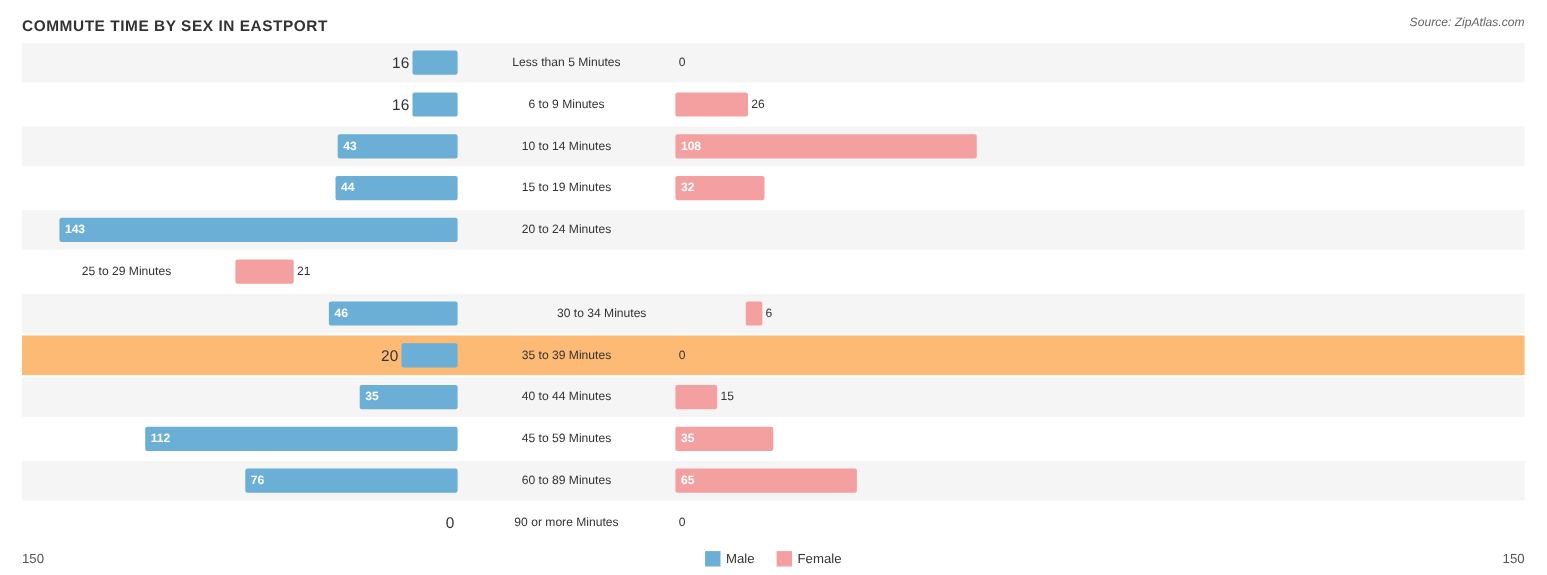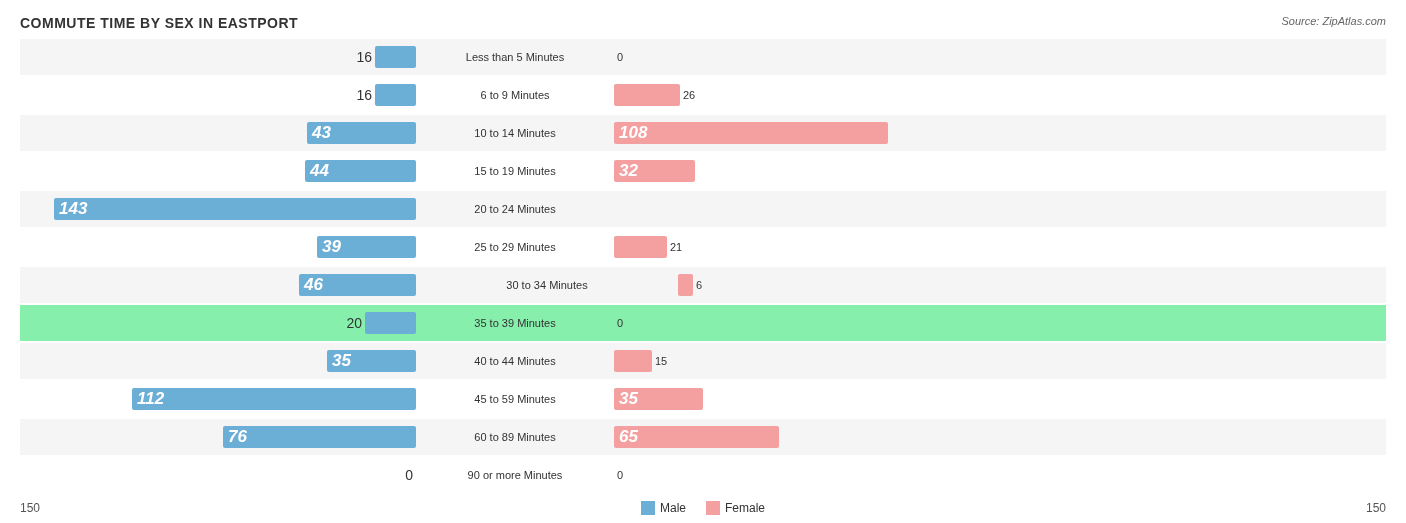--- a/index.html
+++ b/index.html
@@ -98,26 +98,25 @@
       margin-right: 3px;
       white-space: nowrap;
     }
     .bar-value-right {
       font-size: 11px;
       color: #333;
       margin-left: 3px;
       white-space: nowrap;
     }
     .bar-value-inside {
-      font-size: 17px;
+      font-size: 11px;
       color: #fff;
       font-weight: bold;
       padding: 0 5px;
       white-space: nowrap;
-      font-style: italic;
     }
     .legend-item {
       display: flex;
       align-items: center;
       gap: 5px;
       font-size: 12px;
       color: #333;
     }
     .legend-box {
       width: 14px;
@@ -206,44 +205,39 @@
       </div>
       <div class="row" style="background: rgb(245, 245, 245);">
         <div class="left-bar-area">
           <div class="bar-male" style="width: 362px;">
             <span class="bar-value-inside">143</span>
           </div>
         </div>
         <div class="label-center">20 to 24 Minutes</div>
       </div>
       <div class="row" style="background: rgb(255, 255, 255);">
-        <div class="left-bar-area">
-          <div class="bar-male" style="width: 99px;">
-            <span class="bar-value-inside">39</span>
-          </div>
-        </div>
         <div class="label-center">25 to 29 Minutes</div>
         <div class="right-bar-area">
           <div class="bar-female" style="width: 53px;"></div>
           <span class="bar-value-right">21</span>
         </div>
       </div>
       <div class="row" style="background: rgb(245, 245, 245); gap: 32px;">
         <div class="left-bar-area">
           <div class="bar-male" style="width: 117px;">
             <span class="bar-value-inside">46</span>
           </div>
         </div>
         <div class="label-center">30 to 34 Minutes</div>
         <div class="right-bar-area">
           <div class="bar-female" style="width: 15px;"></div>
           <span class="bar-value-right">6</span>
         </div>
       </div>
-      <div class="row" style="background: #86efac;">
+      <div class="row" style="background: #fdba74;">
         <div class="left-bar-area">
           <span class="bar-value-left">20</span>
           <div class="bar-male" style="width: 51px;"></div>
         </div>
         <div class="label-center">35 to 39 Minutes</div>
         <div class="right-bar-area">
           <span class="bar-value-right">0</span>
         </div>
       </div>
       <div class="row" style="background: rgb(245, 245, 245);">

